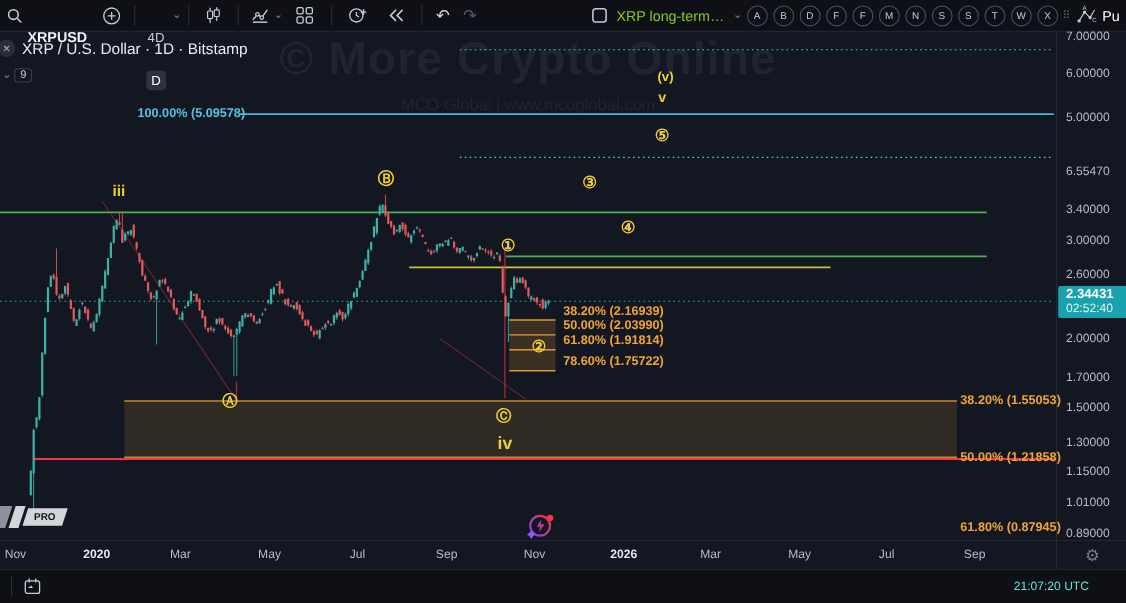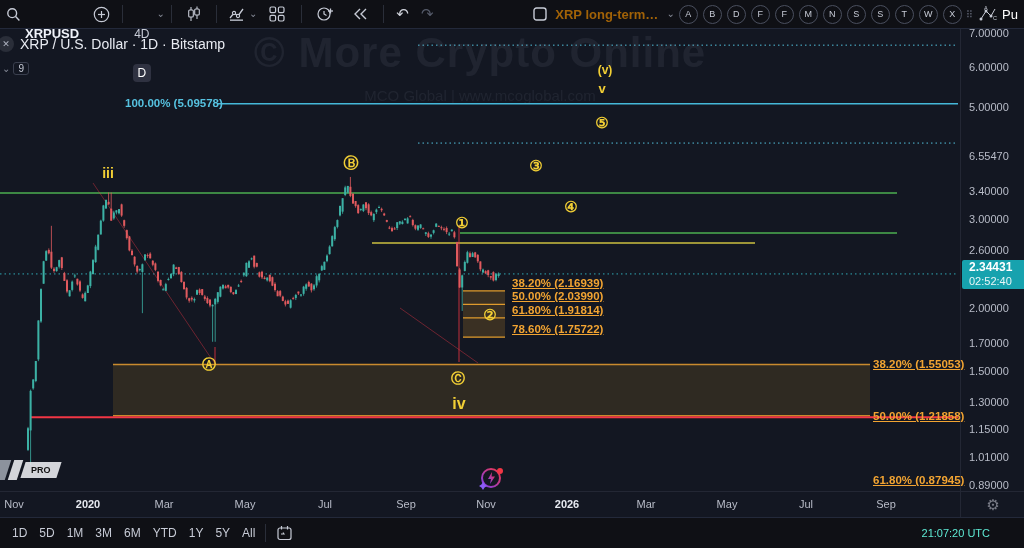--- a/index.html
+++ b/index.html
@@ -2,21 +2,21 @@
 <html><head>
 <meta charset="utf-8">
 <style>
   html,body{margin:0;padding:0;background:#000;}
   #app{position:relative;width:1024px;height:548px;background:#131722;overflow:hidden;
        font-family:"Liberation Sans",sans-serif;color:#d1d4dc;-webkit-font-smoothing:antialiased;}
   
   .topbar{position:absolute;left:0;top:0;width:1024px;height:29px;background:#0f1015;
           border-bottom:1px solid #23293a;display:flex;align-items:center;gap:2px;padding:0 6px;box-sizing:border-box;}
   .tb-btn{display:flex;align-items:center;gap:4px;padding:2px 6px;border-radius:4px;font-size:12px;
-          color:#a16207;cursor:pointer;white-space:nowrap;font-weight:bold;}
+          color:#84cc16;cursor:pointer;white-space:nowrap;}
   .tb-btn.sym{font-weight:bold;font-size:13px;color:#f0f3fa;padding-left:2px;margin-top:38px;}
   .tb-sep{width:1px;height:18px;background:#2a2e39;margin:0 4px;flex:0 0 auto;}
   .int-btn{padding:2px 5px;border-radius:4px;font-size:12px;color:#c7cbd6;cursor:pointer;}
   .int-btn.sel{background:#2f3241;color:#fff;}
   .chev{font-size:10px;color:#868b98;line-height:1;}
   .icon{display:flex;align-items:center;justify-content:center;color:#c7cbd6;}
   .letters{display:flex;align-items:center;gap:5px;margin-left:2px;}
   .letter-c{width:17px;height:17px;border:1px solid #4a4f5e;border-radius:50%;display:flex;align-items:center;
             justify-content:center;font-size:9px;color:#c7cbd6;cursor:pointer;flex:0 0 auto;}
   .drag-dots{color:#5a5f6e;font-size:10px;letter-spacing:1px;margin:0 2px;}
@@ -40,21 +40,21 @@
   #labels{position:absolute;left:0;top:0;width:1024px;height:548px;pointer-events:none;}
   .hdr{position:absolute;left:22px;top:36px;font-size:14px;color:#e8ebf2;display:flex;align-items:center;gap:6px;pointer-events:auto;}
   .xcirc{width:16px;height:16px;border-radius:50%;background:#2a2e39;color:#aeb3c0;font-size:9px;display:flex;
          align-items:center;justify-content:center;margin-left:-24px;cursor:pointer;}
   .ind-pill{position:absolute;left:2px;top:62px;display:flex;align-items:center;gap:3px;color:#9a9fae;font-size:11px;pointer-events:auto;}
   .ind-pill .nine{border:1px solid #3a3f4e;border-radius:3px;padding:0 4px;font-size:10px;color:#c7cbd6;}
   .wm1{position:absolute;left:0;top:29px;width:960px;text-align:center;font-size:42px;font-weight:bold;
        color:rgba(145,155,180,0.10);letter-spacing:1px;}
   .wm2{position:absolute;left:0;top:87px;width:960px;text-align:center;font-size:15px;color:rgba(145,155,180,0.10);}
   .credit{position:absolute;left:770px;top:462px;font-size:11px;color:rgba(190,196,210,0.35);}
-  .fibm{position:absolute;font-size:11.5px;font-weight:bold;color:#f2a432;white-space:nowrap;text-decoration:underline;}
+  .fibm{position:absolute;font-size:11.5px;font-weight:bold;color:#f2a432;white-space:nowrap;}
   .fibc{position:absolute;font-size:11.5px;font-weight:bold;color:#56c2e0;white-space:nowrap;}
   .wave{position:absolute;color:#f2cf35;font-weight:bold;transform:translate(-50%,-50%);white-space:nowrap;}
   .badge{position:absolute;left:1px;width:62px;border-radius:2px;background:#17a2ae;color:#fff;text-align:left;
          padding:1px 0 2px 7px;line-height:1.15;}
   .badge .p{font-size:12px;font-weight:bold;}
   .badge .c{font-size:11px;opacity:.9;}
   .gear{color:#787b86;font-size:15px;cursor:pointer;}
   
   .tvlogo{position:absolute;left:-6px;top:460px;display:flex;align-items:center;gap:3px;opacity:.9;pointer-events:auto;}
   .tvbar{width:14px;height:20px;background:#9aa0ab;transform:skewX(-18deg);}
@@ -595,31 +595,20 @@
       <div class="ttick" style="left: 646px;">Mar</div>
       <div class="ttick" style="left: 727px;">May</div>
       <div class="ttick" style="left: 806px;">Jul</div>
       <div class="ttick" style="left: 886px;">Sep</div>
     </div>
   <div class="axis-corner">
     <span class="gear">⚙</span>
   </div>
 
   <div class="bottombar">
-    <span id="ranges" style="display:flex;align-items:center;">
-        <span class="rng">1D</span>
-        <span class="rng">5D</span>
-        <span class="rng">1M</span>
-        <span class="rng">3M</span>
-        <span class="rng">6M</span>
-        <span class="rng">YTD</span>
-        <span class="rng">1Y</span>
-        <span class="rng">5Y</span>
-        <span class="rng">All</span>
-      </span>
     <span class="tb-sep"></span>
     <span class="icon" style="margin-left:6px;">
       <svg width="17" height="16" viewBox="0 0 17 16">
           <rect x="2" y="3" width="13" height="11.5" rx="2" fill="none" stroke="#c7cbd6" stroke-width="1.2"></rect>
           <line x1="5.5" y1="1" x2="5.5" y2="4.5" stroke="#c7cbd6" stroke-width="1.2"></line>
           <line x1="11.5" y1="1" x2="11.5" y2="4.5" stroke="#c7cbd6" stroke-width="1.2"></line>
           <polyline points="5,9 8,9 7,7.5" fill="none" stroke="#c7cbd6" stroke-width="1.1"></polyline>
         </svg>
     </span>
     <span class="clock-utc">21:07:20 UTC</span>

